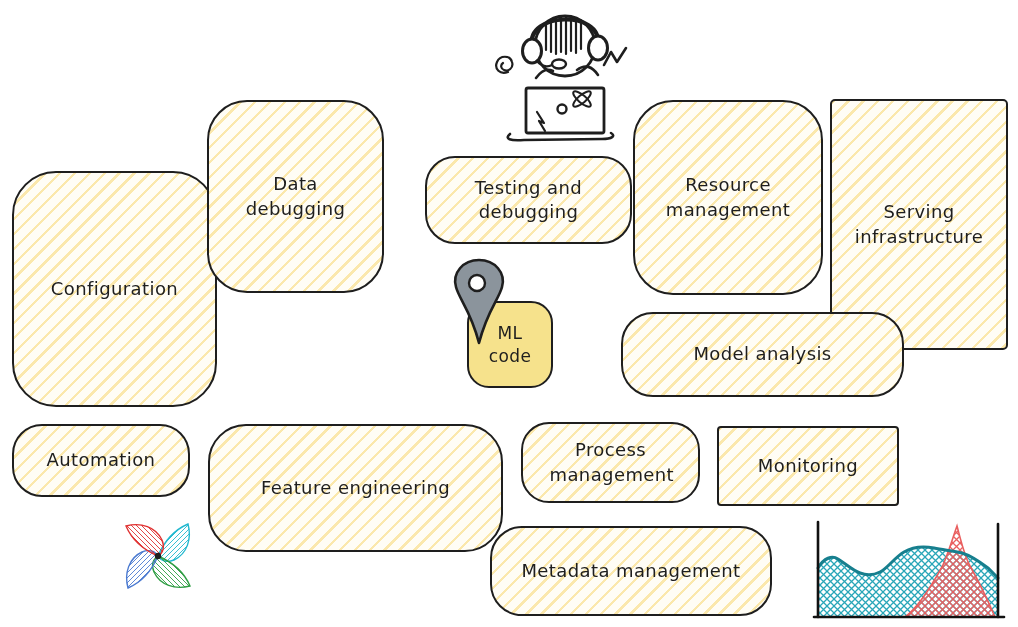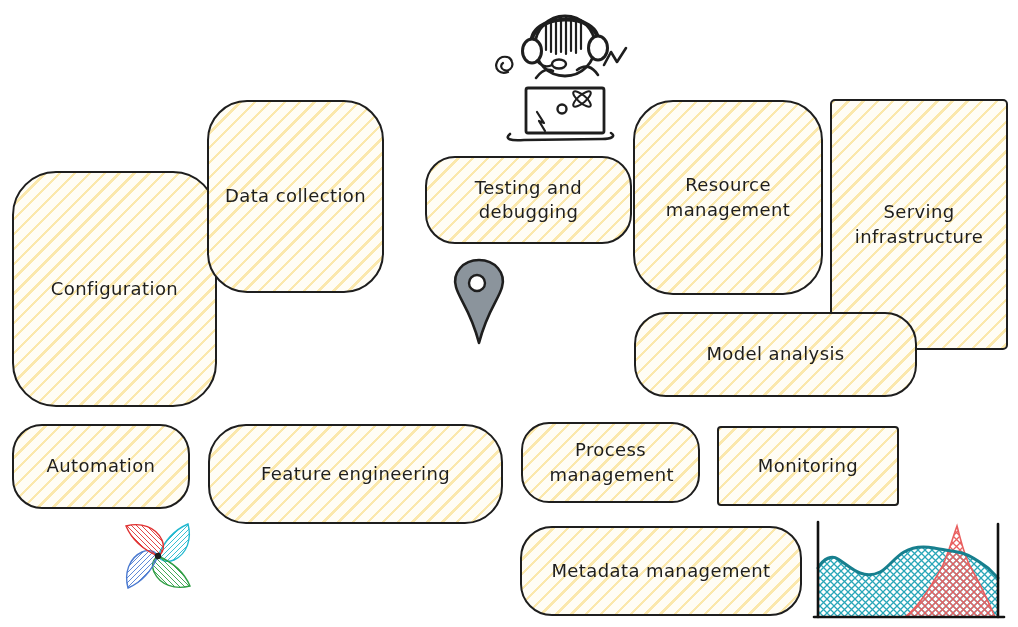--- a/index.html
+++ b/index.html
@@ -33,60 +33,63 @@
 </head>
 <body>
 
 <div id="canvas">
 
   <div class="box" style="left:12px;top:171px;width:205px;height:236px;border-radius:44px;">
     <span class="lbl">Configuration</span>
   </div>
 
   <div class="box" style="left:207px;top:100px;width:177px;height:193px;border-radius:40px;">
-    <span class="lbl">Data collection</span>
+    <span class="lbl">Data debugging</span>
   </div>
 
 
   <div class="box" style="left:425px;top:156px;width:207px;height:88px;border-radius:30px;">
     <span class="lbl" style="max-width:120px;">Testing and debugging</span>
   </div>
 
   <div class="box" style="left:633px;top:100px;width:190px;height:195px;border-radius:40px;">
     <span class="lbl" style="max-width:125px;">Resource management</span>
   </div>
 
   <div class="box" style="left:830px;top:99px;width:178px;height:251px;border-radius:5px;">
     <span class="lbl" style="max-width:135px;">Serving infrastructure</span>
   </div>
 
-  <div class="box" style="left:634px;top:312px;width:283px;height:85px;border-radius:32px;">
+  <div class="box" style="left:621px;top:312px;width:283px;height:85px;border-radius:32px;">
     <span class="lbl">Model analysis</span>
   </div>
 
-  <div class="box" style="left:12px;top:424px;width:178px;height:85px;border-radius:30px;">
+  <div class="box" style="left:12px;top:424px;width:178px;height:73px;border-radius:30px;">
     <span class="lbl">Automation</span>
   </div>
 
-  <div class="box" style="left:208px;top:424px;width:295px;height:100px;border-radius:38px;">
+  <div class="box" style="left:208px;top:424px;width:295px;height:128px;border-radius:38px;">
     <span class="lbl">Feature engineering</span>
   </div>
 
   <div class="box" style="left:521px;top:422px;width:179px;height:81px;border-radius:28px;">
     <span class="lbl" style="max-width:122px;">Process management</span>
   </div>
 
   <div class="box" style="left:717px;top:426px;width:182px;height:80px;border-radius:4px;">
     <span class="lbl">Monitoring</span>
   </div>
 
-  <div class="box" style="left:520px;top:526px;width:282px;height:90px;border-radius:32px;">
+  <div class="box" style="left:490px;top:526px;width:282px;height:90px;border-radius:32px;">
     <span class="lbl">Metadata management</span>
   </div>
 
+  <div class="box solid" style="left:467px;top:301px;width:86px;height:87px;border-radius:22px;font-size:17px;">
+    <span class="lbl" style="max-width:46px;">ML code</span>
+  </div>
 
   <svg class="doodle" style="left:450px;top:256px;" width="58" height="92" viewBox="0 0 58 92">
     <path d="M29,4 C13,4 2,17 6,31 C9,43 21,55 29,87 C37,55 49,43 52,31 C56,17 45,4 29,4 Z" fill="var(--pin-gray)" stroke="var(--ink)" stroke-width="2.6" stroke-linejoin="round"></path>
     <circle cx="27" cy="27" r="8" fill="#ffffff" stroke="var(--ink)" stroke-width="2.4"></circle>
   </svg>
 
   <svg class="doodle" style="left:480px;top:2px;" width="160" height="140" viewBox="0 0 160 140">
     <g class="ink">
       <circle cx="85" cy="44" r="30" fill="#ffffff" stroke-width="2.8"></circle>
       <path d="M66,21 L66,48 M71,17.5 L71,50 M76,15.5 L76,52 M81,14.5 L81,50 M86,14 L86,52 M91,14.7 L91,49 M96,16.2 L96,51 M101,18.7 L101,47" stroke-width="2.2"></path>

